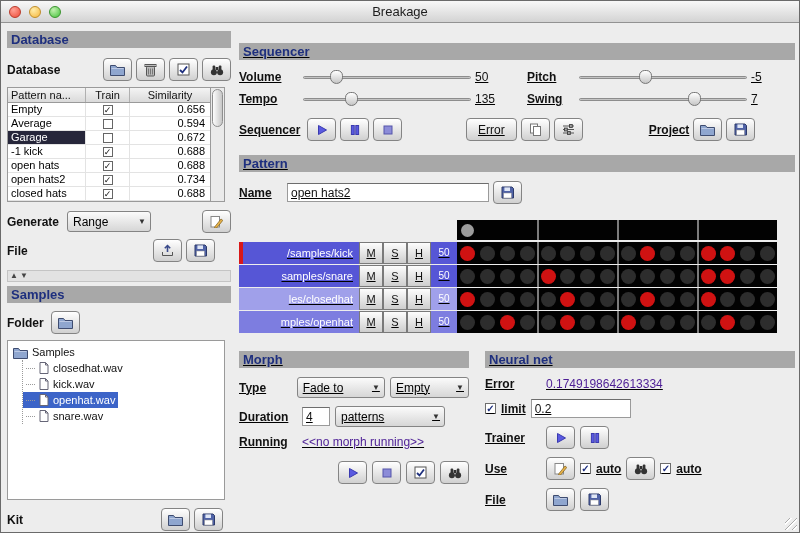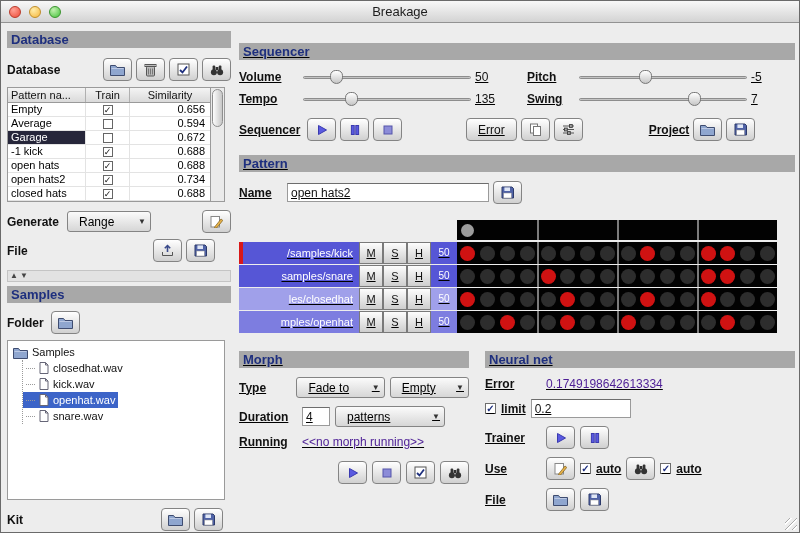--- a/index.html
+++ b/index.html
@@ -24,21 +24,21 @@
   .lbl { font-weight:bold; font-size:12px; color:#111; white-space:nowrap; }
   .plain { font-size:12px; color:#4c1d95; white-space:nowrap; }
   .spacer { flex:1; }
 
   .btn { height:23px; min-width:29px; padding:0 3px; display:inline-flex; align-items:center; justify-content:center;
          background:linear-gradient(#ffffff,#d0d0d0); border:1px solid #848484; border-radius:4px; cursor:default; }
   .btn.txt { font-size:12px; padding:0 11px; font-family:inherit; color:#111; }
   .btn svg { display:block; }
   .tf { height:19px; border:1px solid #9a9a9a; border-top-color:#6d6d6d; background:#fff; font-size:12px; padding:0 3px; font-family:inherit; color:#111; }
   .combo { height:21px; display:inline-flex; align-items:center; justify-content:space-between; background:linear-gradient(#fbfbfb,#d6d6d6);
-           border:1px solid #848484; border-radius:3px; padding:0 4px 0 11px; font-size:12px; gap:5px; white-space:nowrap; }
+           border:1px solid #848484; border-radius:3px; padding:0 4px 0 5px; font-size:12px; gap:5px; white-space:nowrap; }
   .carrow { font-size:8px; color:#333; }
   .chk { width:11px; height:11px; border:1px solid #6d6d6d; background:#fff; display:inline-flex; align-items:center; justify-content:center;
          font-size:10px; line-height:10px; color:#1e2f7e; font-weight:bold; }
 
   
   .slider { position:relative; height:18px; }
   .strack { position:absolute; left:0; right:0; top:8px; height:3px; background:#c4c4c4; border:1px solid #8d8d8d; border-radius:2px; }
   .sthumb { position:absolute; top:2px; width:13px; height:14px; margin-left:-7px; background:linear-gradient(#ffffff,#c6c6c6);
             border:1px solid #767676; border-radius:6px 6px 7px 7px; }
   .val { font-size:12px; color:#111; }

